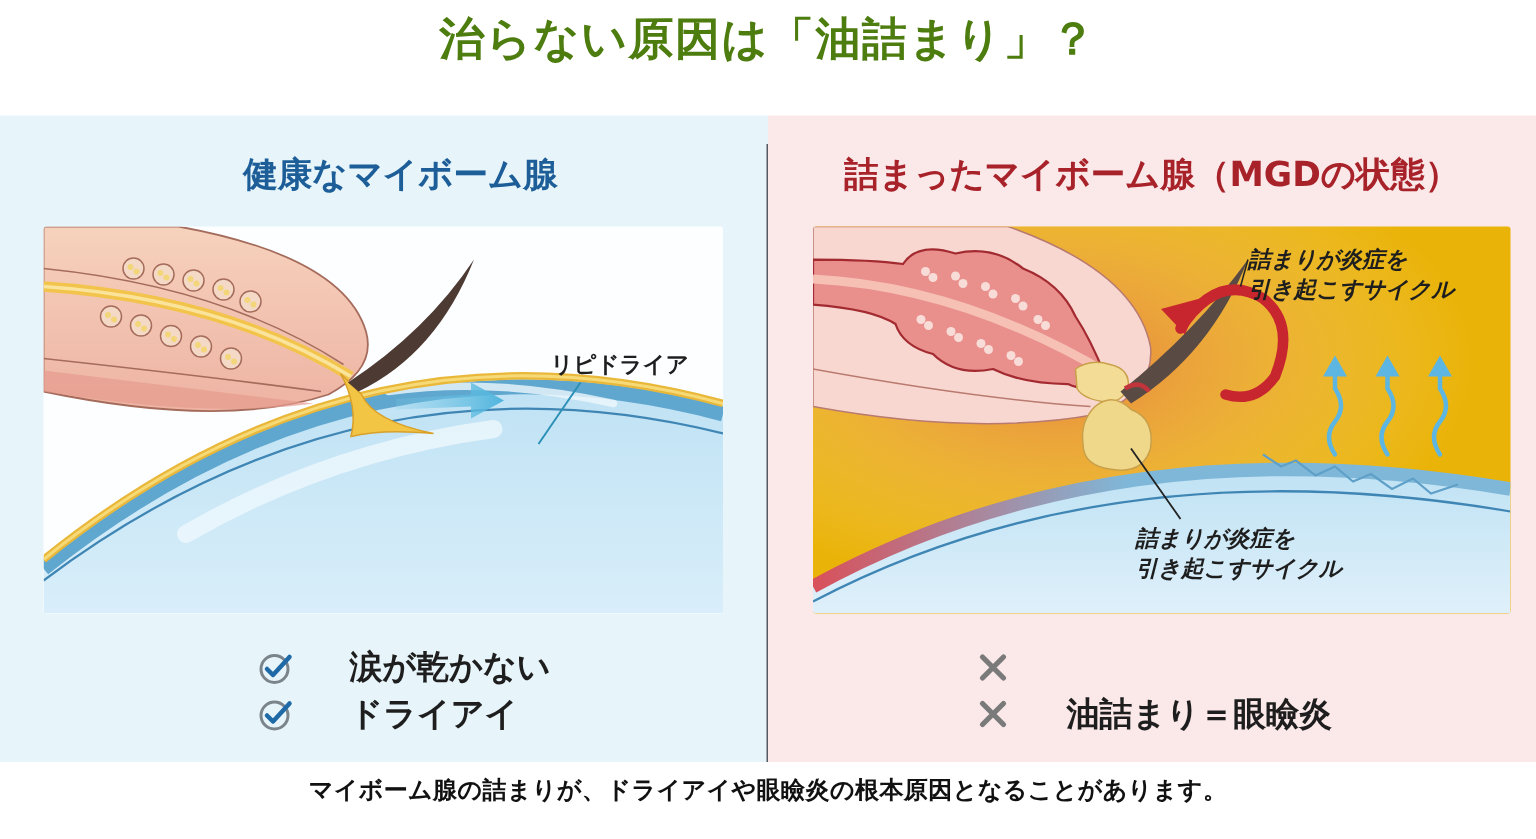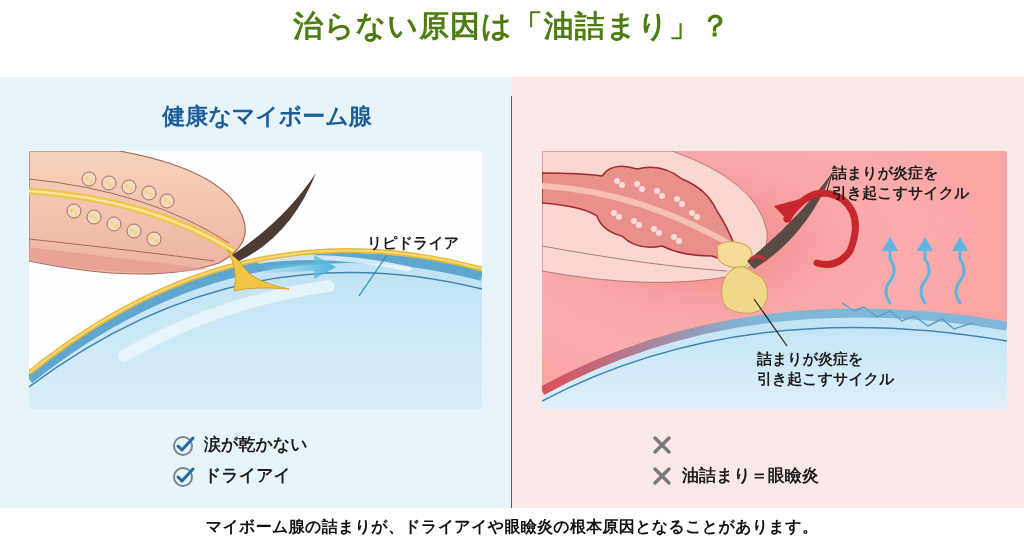--- a/index.html
+++ b/index.html
@@ -21,31 +21,31 @@
     font-size: 23px; font-weight: bold;
   }
   .panel-left .panel-heading { color: #1d5e98; padding-left: 22px; }
   .panel-right .panel-heading { color: #a8222a; }
 
   .figure {
     position: absolute; top: 74px; height: 258px; background: #fdfeff; overflow: hidden;
     border-radius: 2px;
   }
   .panel-left .figure { left: 29px; width: 453px; }
-  .panel-right .figure { left: 30px; width: 465px; background: #fca5a5; }
+  .panel-right .figure { left: 30px; width: 465px; background: #eab308; font-style: italic; }
   .figure svg { position: absolute; left: 0; top: 0; }
 
   .fig-label {
     position: absolute; font-size: 15px; font-weight: bold; color: #1e1e1e; line-height: 20px; white-space: nowrap;
   }
 
   .result-list { position: absolute; top: 352px; list-style: none; }
   .panel-left .result-list { left: 172px; }
   .panel-right .result-list { left: 138px; }
-  .result-item { display: flex; align-items: center; height: 31px; font-size: 17px; font-weight: bold; color: #1e1e1e; }
+  .result-item { display: flex; align-items: center; height: 31px; font-size: 22px; font-weight: bold; color: #1e1e1e; gap: 29px; }
   .result-item .ico { width: 24px; height: 24px; margin-right: 8px; display: inline-block; }
 
   .footer-note {
     position: absolute; left: 0; top: 517px; width: 1024px; text-align: center;
     font-size: 16px; font-weight: bold; color: #111; letter-spacing: 0.3px;
   }
 </style>
 </head>
 <body>
 
@@ -152,20 +152,21 @@
           </svg>
       </span>
       <span>ドライアイ</span>
     </li>
   </ul>
 </section>
 
 <div class="divider"></div>
 
 <section class="panel panel-right">
+  <h2 class="panel-heading">詰まったマイボーム腺（MGDの状態）</h2>
 
   <div class="figure">
     <svg width="465" height="258" viewBox="0 0 465 258">
       <defs>
         <radialGradient id="inflam" cx="0.35" cy="0.35" r="0.6">
           <stop offset="0" stop-color="#e4545b" stop-opacity="0.55"></stop>
           <stop offset="1" stop-color="#ffffff" stop-opacity="0"></stop>
         </radialGradient>
         <linearGradient id="corneaR" x1="0" y1="0" x2="0" y2="1">
           <stop offset="0" stop-color="#bfe2f4"></stop>

